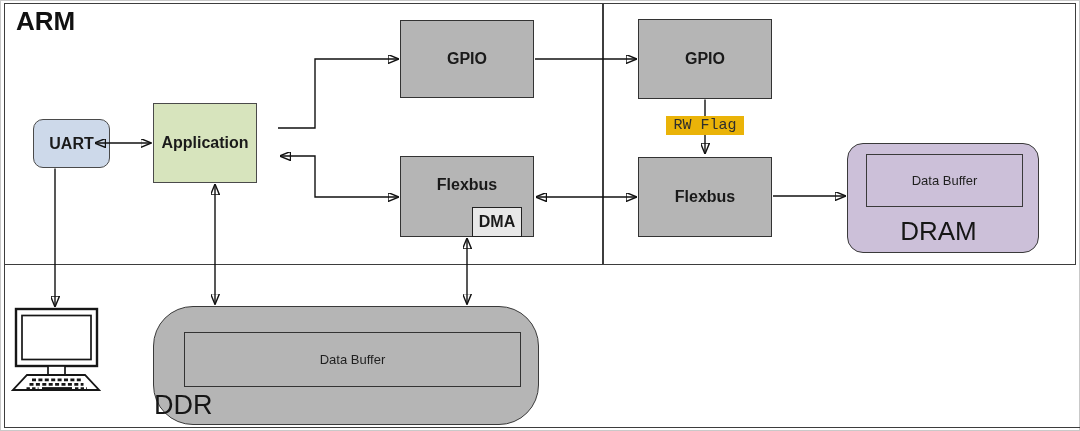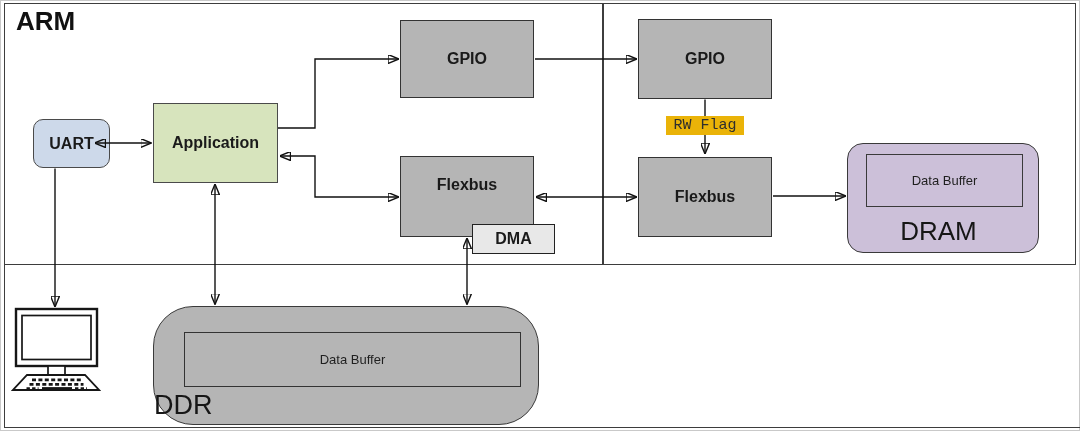--- a/index.html
+++ b/index.html
@@ -17,26 +17,26 @@
     border-left:1.5px solid #3d3d3d;border-bottom:1.5px solid #3d3d3d;}
   .region-title{font-size:26px;font-weight:700;color:#111;line-height:1;}
   #arm-title{left:16px;top:8px;}
   #fpga-title{right:37px;top:8px;}
   
   .node{display:flex;align-items:center;justify-content:center;
     font-weight:700;font-size:16px;color:#1a1a1a;text-align:left;}
   .gray{background:#b5b5b5;border:1.6px solid #333333;}
   #uart{left:17px;top:119px;width:77px;height:49px;border-radius:10px;
     background:#cdd9ea;border:1.6px solid #4a4a4a;margin-left:16px;}
-  #application{left:153px;top:103px;width:125px;height:80px;
+  #application{left:153px;top:103px;width:104px;height:80px;
     background:#d7e4bd;border:1.6px solid #4a4a4a;}
   #arm-gpio{left:400px;top:20px;width:134px;height:78px;}
   #arm-flexbus{left:400px;top:156px;width:134px;height:81px;padding-bottom:24px;}
-  #dma{left:472px;top:207px;width:83px;height:30px;background:#e8e8e8;
-    border:1.8px solid #222222;z-index:3;margin-top:17px;}
+  #dma{left:472px;top:207px;width:50px;height:30px;background:#e8e8e8;
+    border:1.8px solid #222222;z-index:3;}
   #fpga-gpio{left:638px;top:19px;width:134px;height:80px;}
   #fpga-flexbus{left:638px;top:157px;width:134px;height:80px;}
   
   .mem{border:1.8px solid #3a3a3a;}
   #dram{left:847px;top:143px;width:192px;height:110px;border-radius:16px;background:#ccc0d9;}
   #dram-buffer{left:18px;top:10px;width:157px;height:53px;border:1.3px solid #3a3a3a;
     display:flex;align-items:center;justify-content:center;font-size:13px;}
   #dram-label{left:0;right:9px;bottom:5px;text-align:center;font-size:26px;font-weight:400;color:#161616;}
   #ddr{left:153px;top:306px;width:386px;height:119px;border-radius:40px;background:#b5b5b5;}
   #ddr-buffer{left:30px;top:25px;width:337px;height:55px;border:1.3px solid #333333;

